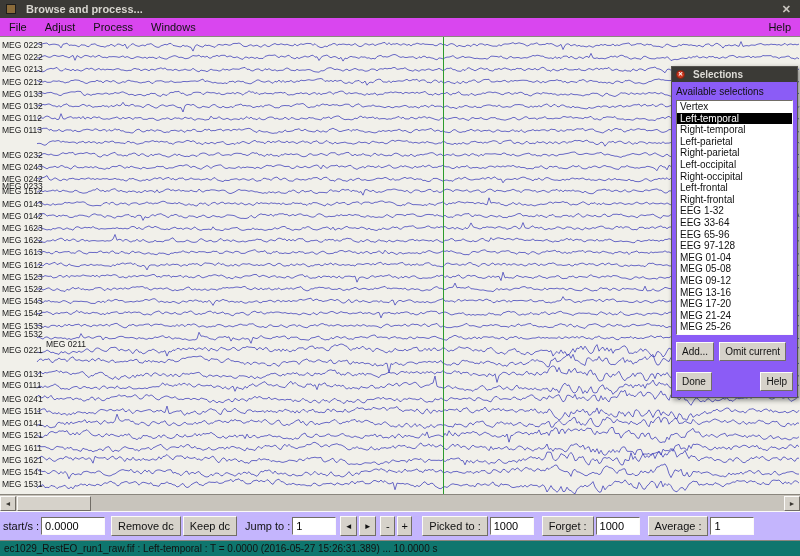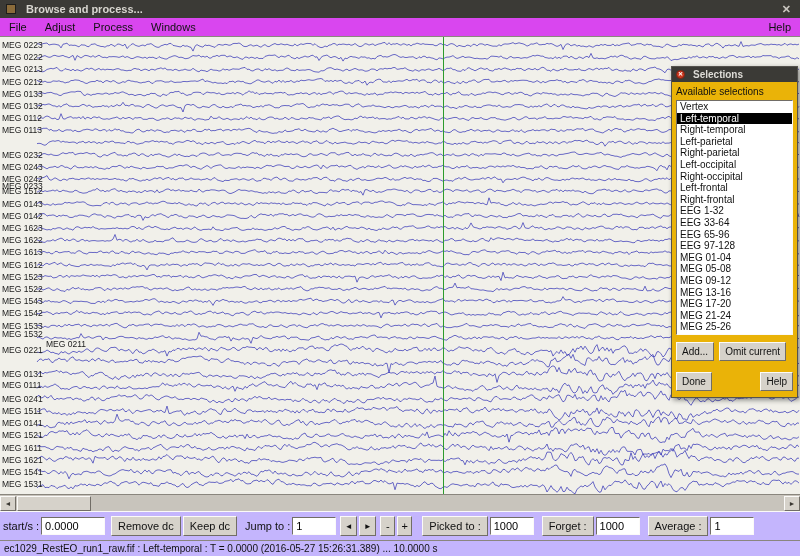--- a/index.html
+++ b/index.html
@@ -41,25 +41,25 @@
     font-family:"Liberation Sans",sans-serif; font-size:11px; color:#111;
     height:20px; padding:1px 6px; white-space:nowrap; }
   .btn.sm { width:17px; padding:1px 0; text-align:center; font-size:8px; }
   .btn.xs { width:15px; padding:1px 0; text-align:center; font-size:11px; }
   .field { background:#fff; border:1px solid; border-color:#716d66 #fbfaf8 #fbfaf8 #716d66;
     font-family:"Liberation Sans",sans-serif; font-size:11px; height:18px; padding:0 3px; }
   .lbl { white-space:nowrap; }
   .ml2{margin-left:2px} .ml4{margin-left:4px} .ml6{margin-left:6px} .ml8{margin-left:8px} .ml10{margin-left:10px}
 
   .statusbar { position:absolute; left:0; top:540px; width:800px; height:16px;
-    background:#c4b5fd; border-top:1px solid #8a867e; font-size:10px; color:#111;
+    background:#0f766e; border-top:1px solid #8a867e; font-size:10px; color:#111;
     display:flex; align-items:center; padding:0 4px; white-space:nowrap; }
 
   .dialog { position:absolute; left:671px; top:66px; width:127px; z-index:20;
-    background:#eab308; border:1px solid #55534e; box-shadow:2px 2px 5px rgba(0,0,0,.45); }
+    background:#8b5cf6; border:1px solid #55534e; box-shadow:2px 2px 5px rgba(0,0,0,.45); }
   .dlg-title { height:15px; background:#3b3a36; color:#dedcd7; font-size:10px; font-weight:bold;
     display:flex; align-items:center; padding:0 4px; }
   .dlg-close { width:9px; height:9px; border-radius:50%; background:#cf3b22; border:1px solid #7e2212;
     margin-right:8px; color:#fff; font-size:6px; line-height:7px; text-align:center; }
   .dlg-body { padding:3px 4px 6px 4px; }
   .dlg-heading { font-size:10px; color:#111; margin:1px 0 3px 0; }
   .dlg-list { background:#fff; border:1px solid; border-color:#716d66 #fbfaf8 #fbfaf8 #716d66;
     height:235px; overflow:hidden; }
   .sel-item { font-size:10px; line-height:11.6px; padding-left:3px; color:#111; white-space:nowrap; }
   .sel-item.selected { background:#000; color:#fff; }

